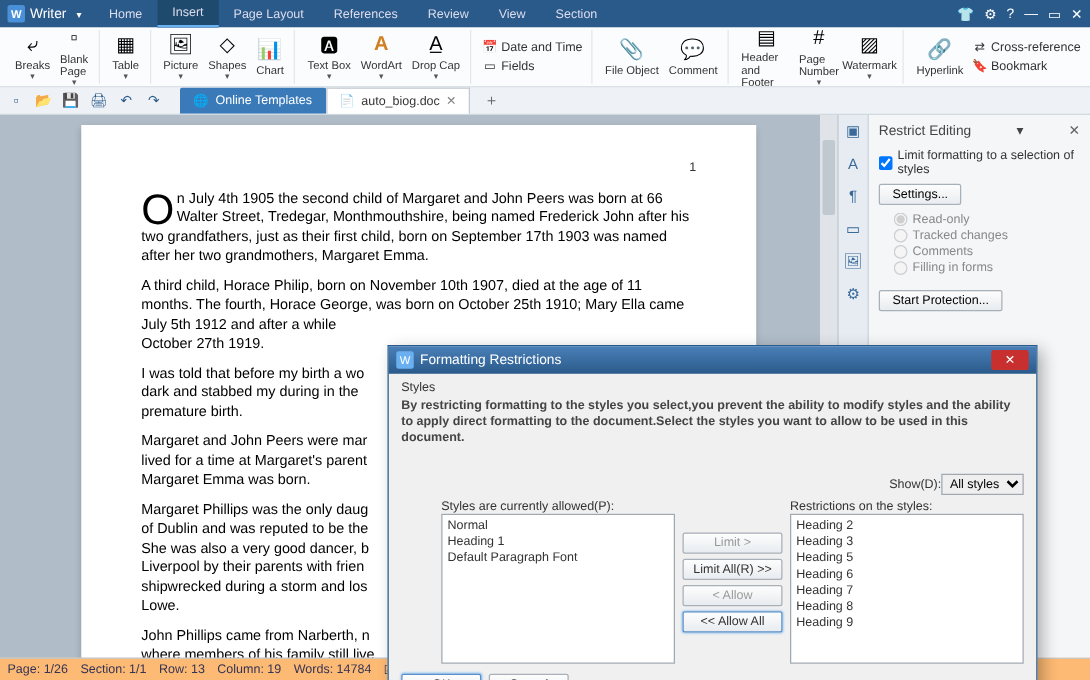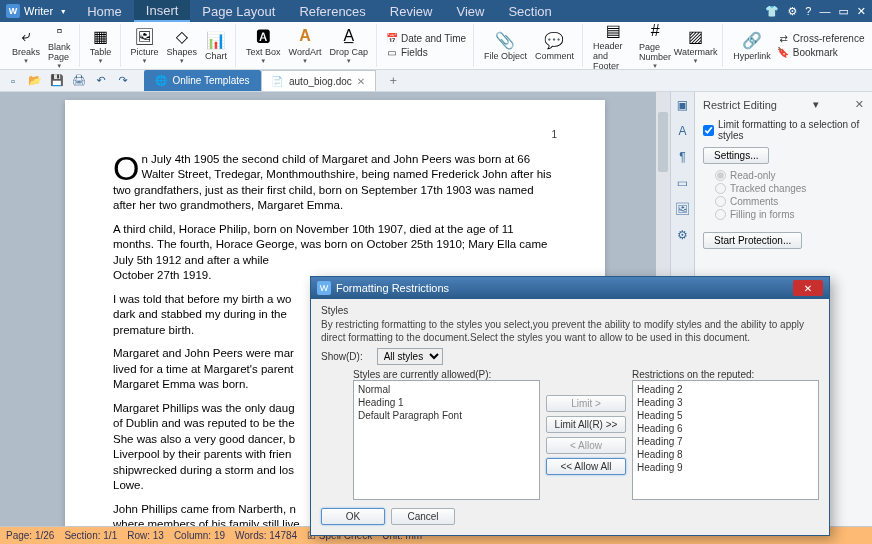--- a/index.html
+++ b/index.html
@@ -4,21 +4,21 @@
 <style>
 * { box-sizing: border-box; margin: 0; padding: 0; font-family: "Segoe UI", Tahoma, sans-serif; }
 body { width: 872px; height: 544px; overflow: hidden; background: #f0f0f0; position: relative; font-size: 11px; }
 
 
 .titlebar { height: 22px; background: #2a5a8a; display: flex; align-items: center; color: #fff; padding: 0 6px; }
 .titlebar .app-logo { width: 14px; height: 14px; background: #4a90d9; border-radius: 2px; margin-right: 4px; display: inline-flex; align-items: center; justify-content: center; font-size: 9px; font-weight: bold; }
 .titlebar .app-name { font-size: 11px; margin-right: 8px; }
 .titlebar .dropdown-arrow { font-size: 8px; margin-right: 10px; }
 .menu-tabs { display: flex; height: 100%; align-items: stretch; }
-.menu-tab { padding: 0 12px; display: flex; align-items: center; font-size: 13px; color: #dde; cursor: pointer; }
+.menu-tab { padding: 0 12px; display: flex; align-items: center; font-size: 10px; color: #dde; cursor: pointer; }
 .menu-tab.active { background: #1e4a6e; border-bottom: 2px solid #6ab0f0; }
 .titlebar .right { margin-left: auto; display: flex; gap: 8px; align-items: center; }
 .titlebar .right span { font-size: 11px; cursor: pointer; }
 
 
 .ribbon { height: 48px; background: #fafcfe; border-bottom: 1px solid #d0d8e0; display: flex; padding: 2px 4px; gap: 2px; }
 .ribbon-group { display: flex; align-items: center; padding: 0 4px; border-right: 1px solid #e4e8ec; }
 .ribbon-btn { display: flex; flex-direction: column; align-items: center; padding: 2px 4px; cursor: pointer; min-width: 30px; }
 .ribbon-btn .icon { width: 20px; height: 20px; display: flex; align-items: center; justify-content: center; font-size: 16px; }
 .ribbon-btn .lbl { font-size: 9px; color: #333; margin-top: 1px; white-space: nowrap; }
@@ -61,22 +61,22 @@
 .statusbar { height: 18px; background: #fdba74; border-top: 1px solid #c0c8d0; display: flex; align-items: center; padding: 0 6px; font-size: 10px; color: #335; gap: 10px; }
 .statusbar .sb-item { white-space: nowrap; }
 
 
 .dialog { position: absolute; left: 310px; top: 276px; width: 520px; background: #f0f0f0; border: 1px solid #2a5a8a; box-shadow: 4px 4px 12px rgba(0,0,0,.3); z-index: 100; }
 .dialog .dlg-title { height: 22px; background: linear-gradient(#4a80b8,#2a5a8a); color: #fff; display: flex; align-items: center; padding: 0 6px; font-size: 11px; }
 .dialog .dlg-title .icon { width: 14px; height: 14px; background: #6ab0f0; border-radius: 2px; margin-right: 5px; font-size: 9px; display: flex; align-items: center; justify-content: center; }
 .dialog .dlg-title .x { margin-left: auto; width: 30px; height: 16px; background: #c83030; border-radius: 2px; display: flex; align-items: center; justify-content: center; cursor: pointer; font-size: 10px; }
 .dialog .dlg-body { padding: 6px 10px 10px; font-size: 10px; color: #333; }
 .dialog .group-lbl { font-size: 10px; margin-bottom: 2px; }
-.dialog .desc { font-size: 10px; color: #444; margin: 2px 0 4px; line-height: 1.3; }
-.dialog .row { display: flex; align-items: center; gap: 14px; margin: 3px 0; }
+.dialog .desc { font-size: 10px; color: #444; margin: 2px 0 22px; line-height: 1.3; font-weight: bold; }
+.dialog .row { display: flex; align-items: center; gap: 0; margin: 3px 0; justify-content: flex-end; }
 .dialog select { font-size: 10px; padding: 1px 2px; border: 1px solid #a0a8b0; }
 .dialog .lists { display: flex; gap: 6px; margin-top: 4px; padding-left: 32px; }
 .dialog .listbox { flex: 1; height: 120px; border: 1px solid #a0a8b0; background: #fff; overflow-y: auto; padding: 2px 4px; font-size: 10px; }
 .dialog .listbox div { padding: 1px 0; }
 .dialog .mid-btns { display: flex; flex-direction: column; gap: 4px; justify-content: center; width: 80px; }
 .dialog .dbtn { border: 1px solid #a8b0b8; background: linear-gradient(#fdfdfd,#e8ecf0); padding: 2px 4px; font-size: 10px; border-radius: 2px; cursor: pointer; text-align: center; }
 .dialog .dbtn.disabled { color: #999; }
 .dialog .dbtn.highlight { border-color: #5a90c8; box-shadow: 0 0 2px #6ab0f0; }
 .dialog .dlg-footer { display: flex; justify-content: flex-start; gap: 6px; margin-top: 8px; }
 .dialog .dlg-footer .dbtn { width: 64px; }
@@ -337,21 +337,21 @@
           <div>Default Paragraph Font</div>
         </div>
       </div>
       <div class="mid-btns">
         <div class="dbtn disabled">Limit &gt;</div>
         <div class="dbtn">Limit All(R) &gt;&gt;</div>
         <div class="dbtn disabled">&lt; Allow</div>
         <div class="dbtn highlight">&lt;&lt; Allow All</div>
       </div>
       <div style="flex:1">
-        <div>Restrictions on the reputed:</div>
+        <div>Restrictions on the styles:</div>
         <div class="listbox">
           <div>Heading 2</div>
           <div>Heading 3</div>
           <div>Heading 5</div>
           <div>Heading 6</div>
           <div>Heading 7</div>
           <div>Heading 8</div>
           <div>Heading 9</div>
         </div>
       </div>

